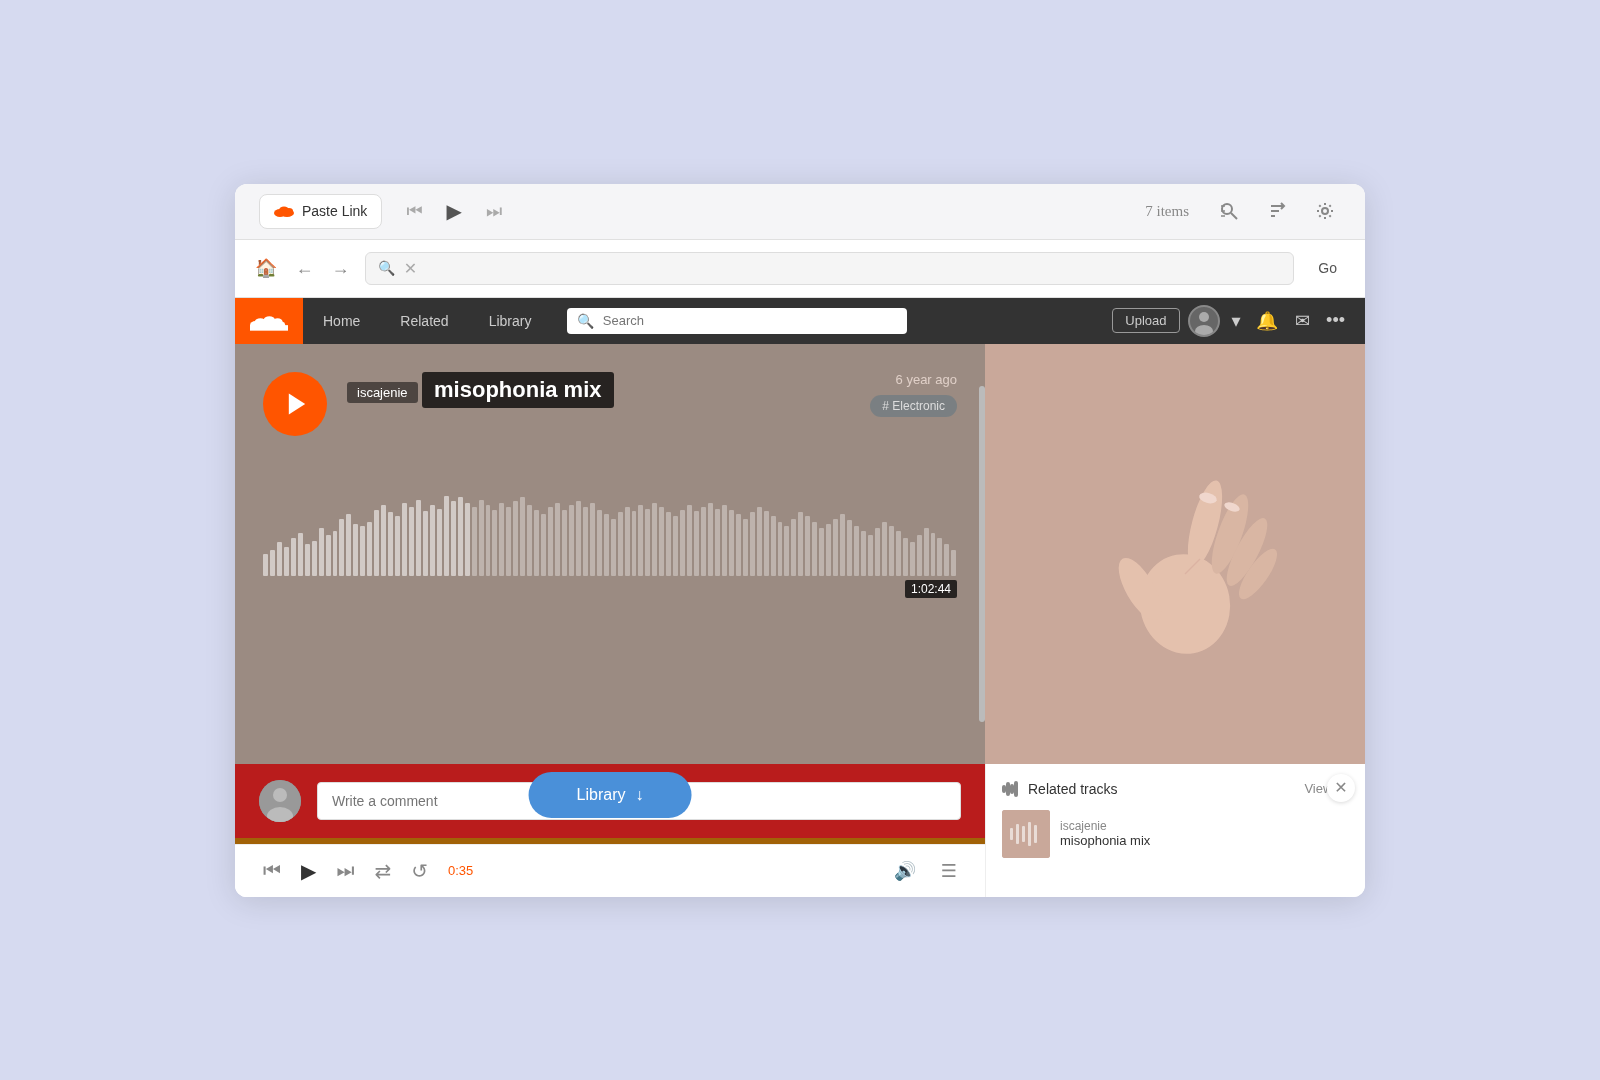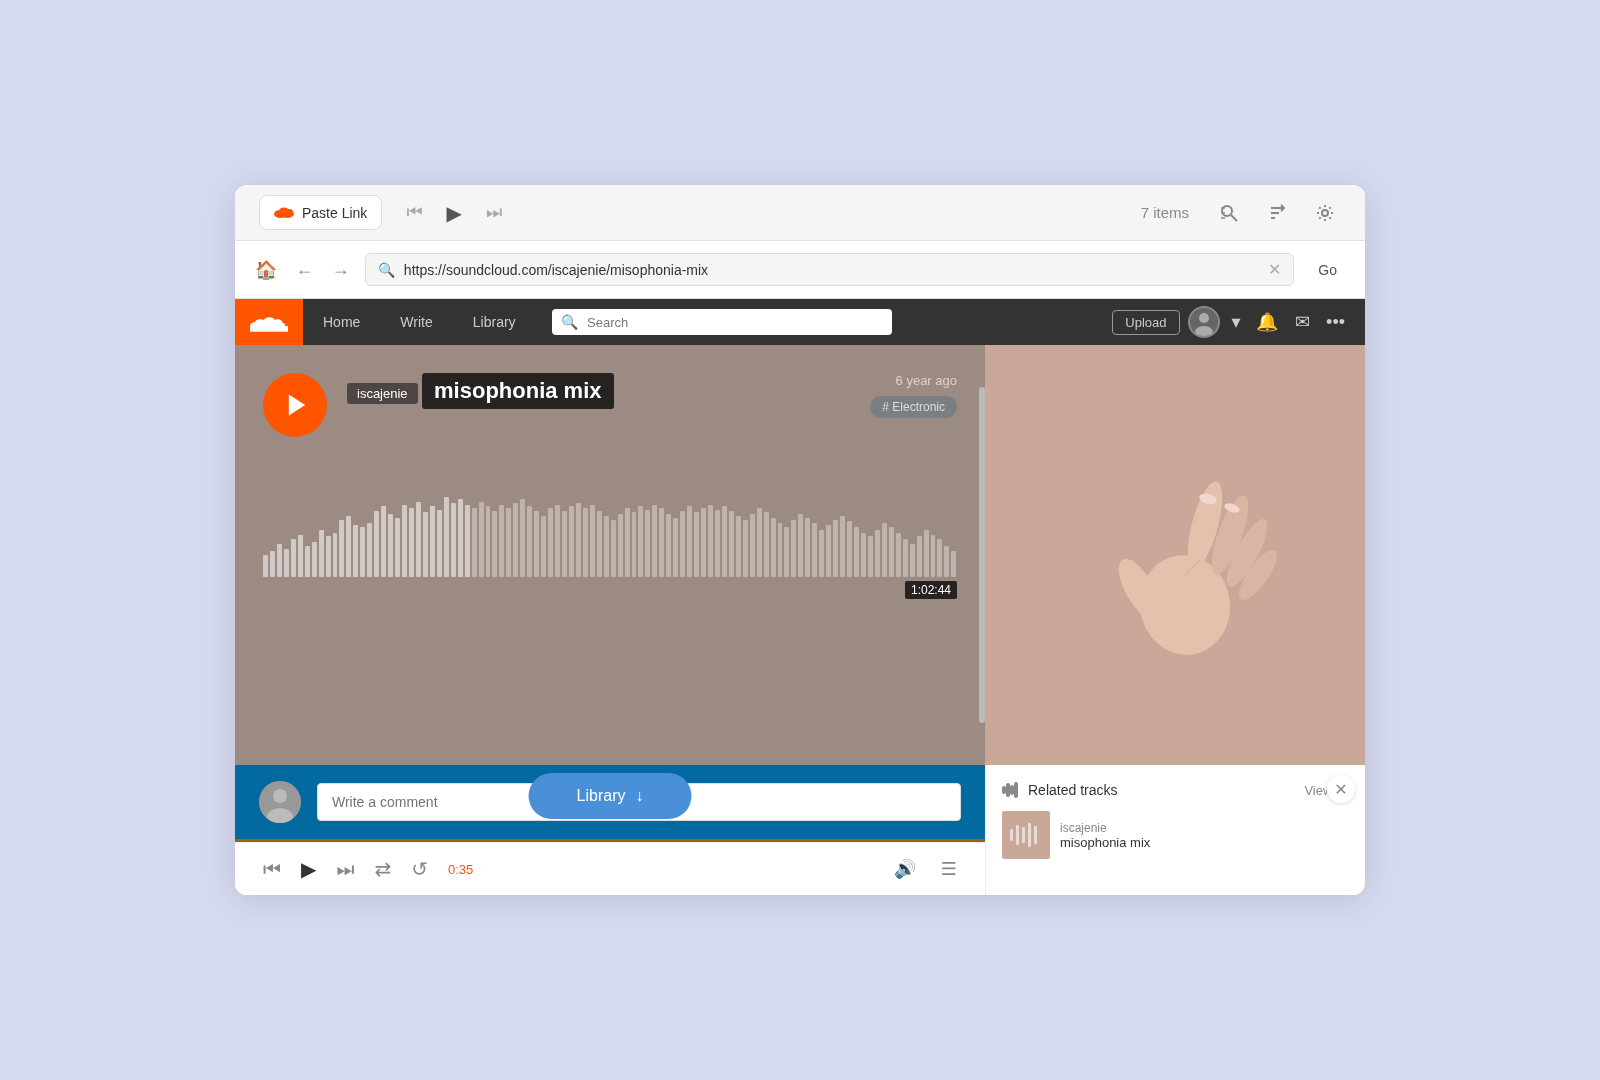--- a/index.html
+++ b/index.html
@@ -71,20 +71,21 @@
       padding: 4px 8px;
       border-radius: 4px;
       display: flex;
       align-items: center;
     }
 
     .toolbar-items-count {
       font-size: 15px;
       color: #888;
       margin-right: 8px;
+      font-family: Liberation Serif, serif;
     }
 
     .toolbar-icon-btn {
       background: none;
       border: none;
       cursor: pointer;
       color: #888;
       font-size: 18px;
       padding: 6px;
       border-radius: 4px;
@@ -389,24 +390,24 @@
 
     
     .hand-illustration {
       width: 240px;
       height: 240px;
       opacity: 0.9;
     }
 
     
     .sc-bottom {
-      background: #0369a1;
+      background: #b91c1c;
       display: flex;
       padding: 16px 24px;
-      border-bottom: 3px solid #a16207;
+      border-bottom: 6px solid #a16207;
       gap: 16px;
       align-items: center;
       position: relative;
     }
 
     .sc-comment-avatar {
       width: 42px;
       height: 42px;
       border-radius: 50%;
       background: #888;
@@ -648,42 +649,41 @@
   </div>
 
   <div class="browser-chrome">
     <div class="browser-nav">
       <button class="browser-home-btn">🏠</button>
       <button class="browser-btn" style="font-size:18px;">←</button>
       <button class="browser-btn" style="font-size:18px;">→</button>
     </div>
     <div class="address-bar-wrapper">
       <span class="address-bar-search-icon">🔍</span>
-      <input class="address-bar" type="text" value="https://soundcloud.com/iscajenie/misophonia-mix" style="">
       <button class="address-bar-clear">✕</button>
     </div>
     <button class="browser-go-btn">Go</button>
   </div>
 
   <div class="sc-nav">
     <div class="sc-logo">
       <svg viewBox="0 0 55 28" fill="white" xmlns="http://www.w3.org/2000/svg">
         <ellipse cx="8" cy="20" rx="8" ry="6"></ellipse>
         <ellipse cx="20" cy="20" rx="10" ry="6"></ellipse>
         <ellipse cx="32" cy="20" rx="9" ry="6"></ellipse>
         <ellipse cx="43" cy="20" rx="8" ry="6"></ellipse>
         <ellipse cx="15" cy="15" rx="8" ry="5"></ellipse>
         <ellipse cx="28" cy="12" rx="8" ry="5"></ellipse>
         <ellipse cx="40" cy="15" rx="7" ry="5"></ellipse>
         <rect x="0" y="20" width="55" height="8" fill="white"></rect>
       </svg>
     </div>
     <div class="sc-nav-links">
       <button class="sc-nav-link">Home</button>
-      <button class="sc-nav-link">Write</button>
+      <button class="sc-nav-link">Related</button>
       <button class="sc-nav-link">Library</button>
     </div>
     <div class="sc-search">
       <span style="color:#aaa; font-size:14px;">🔍</span>
       <input type="text" style="border: none; background: transparent; font-size: 13px; width: 100%; outline: none;" placeholder="Search">
     </div>
     <div class="sc-nav-right">
       <button class="sc-upload-btn">Upload</button>
       <div class="sc-avatar-btn">
         <svg width="28" height="28" viewBox="0 0 28 28" fill="#aaa">

